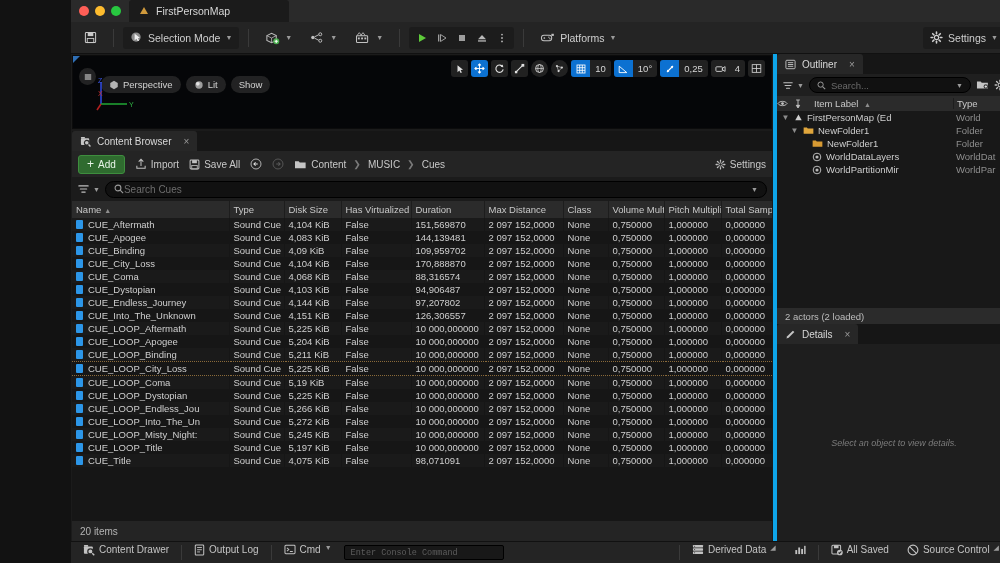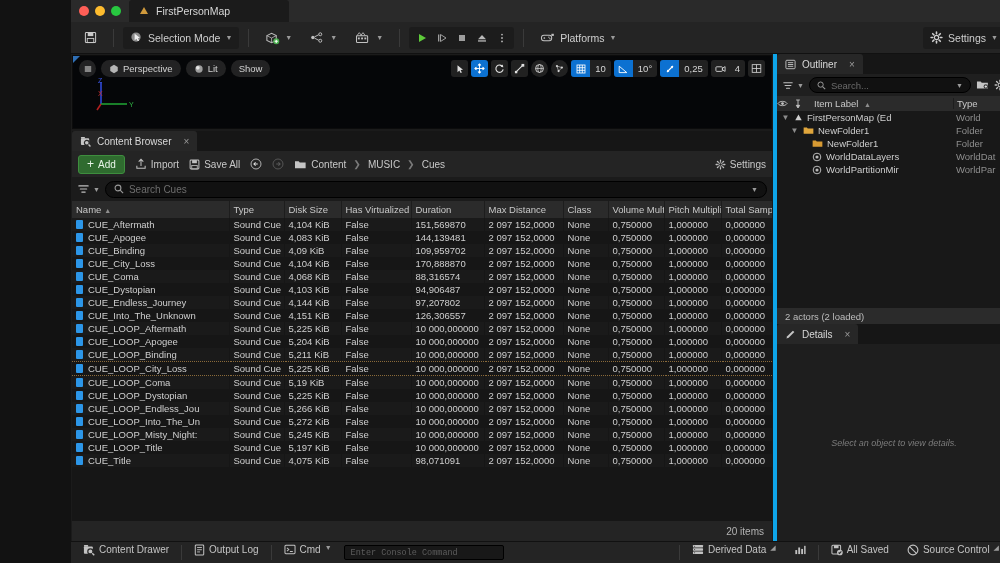--- a/index.html
+++ b/index.html
@@ -63,21 +63,21 @@
 
   
   .viewport {
     height: 74px; background: #050608; position: relative; border: 1px solid #0c0c0c;
     margin: 1px 1px 0 1px; overflow: hidden;
   }
   .vp-toolbar { position: absolute; left: 6px; top: 4px; display: flex; align-items: center; gap: 5px; }
   .vp-pill {
     height: 17px; border-radius: 9px; background: rgba(40,40,40,.85);
     display: flex; align-items: center; gap: 4px; padding: 0 8px;
-    color: #d2d2d2; font-size: 9.5px; white-space: nowrap;
+    color: #d2d2d2; font-size: 9.5px; white-space: nowrap; margin-top: 16px;
   }
   .vp-round { width: 17px; height: 17px; border-radius: 50%; background: rgba(40,40,40,.85); display: flex; align-items: center; justify-content: center; }
   .vp-right { position: absolute; right: 6px; top: 4px; display: flex; align-items: center; gap: 3px; }
   .vp-ic { width: 17px; height: 17px; border-radius: 3px; display: flex; align-items: center; justify-content: center; background: rgba(40,40,40,.8); }
   .vp-ic.sel { background: #0c71d1; }
   .vp-grp { display: flex; align-items: center; background: rgba(40,40,40,.8); border-radius: 3px; height: 17px; }
   .vp-grp .hd { width: 19px; height: 17px; display: flex; align-items: center; justify-content: center; border-radius: 3px 0 0 3px; }
   .vp-grp .hd.blue { background: #0c71d1; }
   .vp-grp .val { padding: 0 5px; color: #d6d6d6; font-size: 9.5px; }
   .vp-round2 { width: 17px; height: 17px; border-radius: 50%; background: rgba(40,40,40,.8); display: flex; align-items: center; justify-content: center; }
@@ -96,40 +96,40 @@
   .addbtn {
     height: 19px; background: #2f6b2f; border: 1px solid #3e8e3e; border-radius: 3px;
     color: #e8f5e8; font-size: 10px; display: flex; align-items: center; gap: 4px; padding: 0 8px;
   }
   .cb-item { display: flex; align-items: center; gap: 4px; color: #c8c8c8; font-size: 10px; }
   .crumb-sep { color: #7a7a7a; font-size: 9px; margin: 0 3px; }
   .cb-search-row { height: 24px; background: #1b1b1b; display: flex; align-items: center; padding: 0 5px; gap: 5px; }
   .filterbtn { display: flex; align-items: center; gap: 3px; color: #bdbdbd; }
   .searchbox {
     flex: 1; height: 17px; background: #111; border: 1px solid #000; border-radius: 9px;
-    display: flex; align-items: center; padding: 0 8px; gap: 5px; color: #6d6d6d; font-size: 10px;
+    display: flex; align-items: center; padding: 0 8px; color: #6d6d6d; font-size: 10px;
   }
 
   .grid-wrap { flex: 1; background: #161616; display: flex; flex-direction: column; min-height: 0; overflow: hidden; }
   table.assets { width: 100%; border-collapse: collapse; table-layout: fixed; }
   table.assets th {
     background: #2b2b2b; color: #c9c9c9; font-size: 9.5px; font-weight: normal;
     text-align: left; padding: 3px 4px; height: 15px; border-right: 1px solid #1d1d1d;
     white-space: nowrap; overflow: hidden;
   }
   table.assets td {
     color: #cfcfcf; font-size: 9.5px; padding: 1px 4px; height: 11px;
     white-space: nowrap; overflow: hidden; border-right: 1px solid transparent;
   }
   table.assets tr.row:nth-child(odd) td { background: #1a1a1a; }
   table.assets tr.row:nth-child(even) td { background: #161616; }
   tr.row.hover td { background: #232323; border-top: 1px dotted #8a6a3a; border-bottom: 1px dotted #8a6a3a; }
   .cue-ic { display: inline-block; width: 7px; height: 9px; background: #2c96e8; border-radius: 1px; margin-right: 5px; vertical-align: -1px; }
   .sortarrow { color: #8e8e8e; font-size: 7px; margin-left: 3px; }
-  .cb-footer { height: 20px; background: #242424; display: flex; align-items: center; padding: 0 8px; color: #b4b4b4; font-size: 10px; justify-content: flex-end; }
+  .cb-footer { height: 20px; background: #242424; display: flex; align-items: center; padding: 0 8px; color: #b4b4b4; font-size: 10px; }
 
   
   .out-toolbar { height: 22px; background: #1f1f1f; display: flex; align-items: center; padding: 0 5px; gap: 5px; }
   .out-search {
     flex: 1; height: 16px; background: #111; border: 1px solid #000; border-radius: 8px;
     display: flex; align-items: center; padding: 0 7px; gap: 5px; color: #6a6a6a; font-size: 9.5px;
   }
   .out-head { height: 15px; background: #2b2b2b; display: flex; align-items: center; color: #c9c9c9; font-size: 9.5px; }
   .out-head .c-eye { width: 17px; text-align: center; }
   .out-head .c-pin { width: 17px; text-align: center; }

